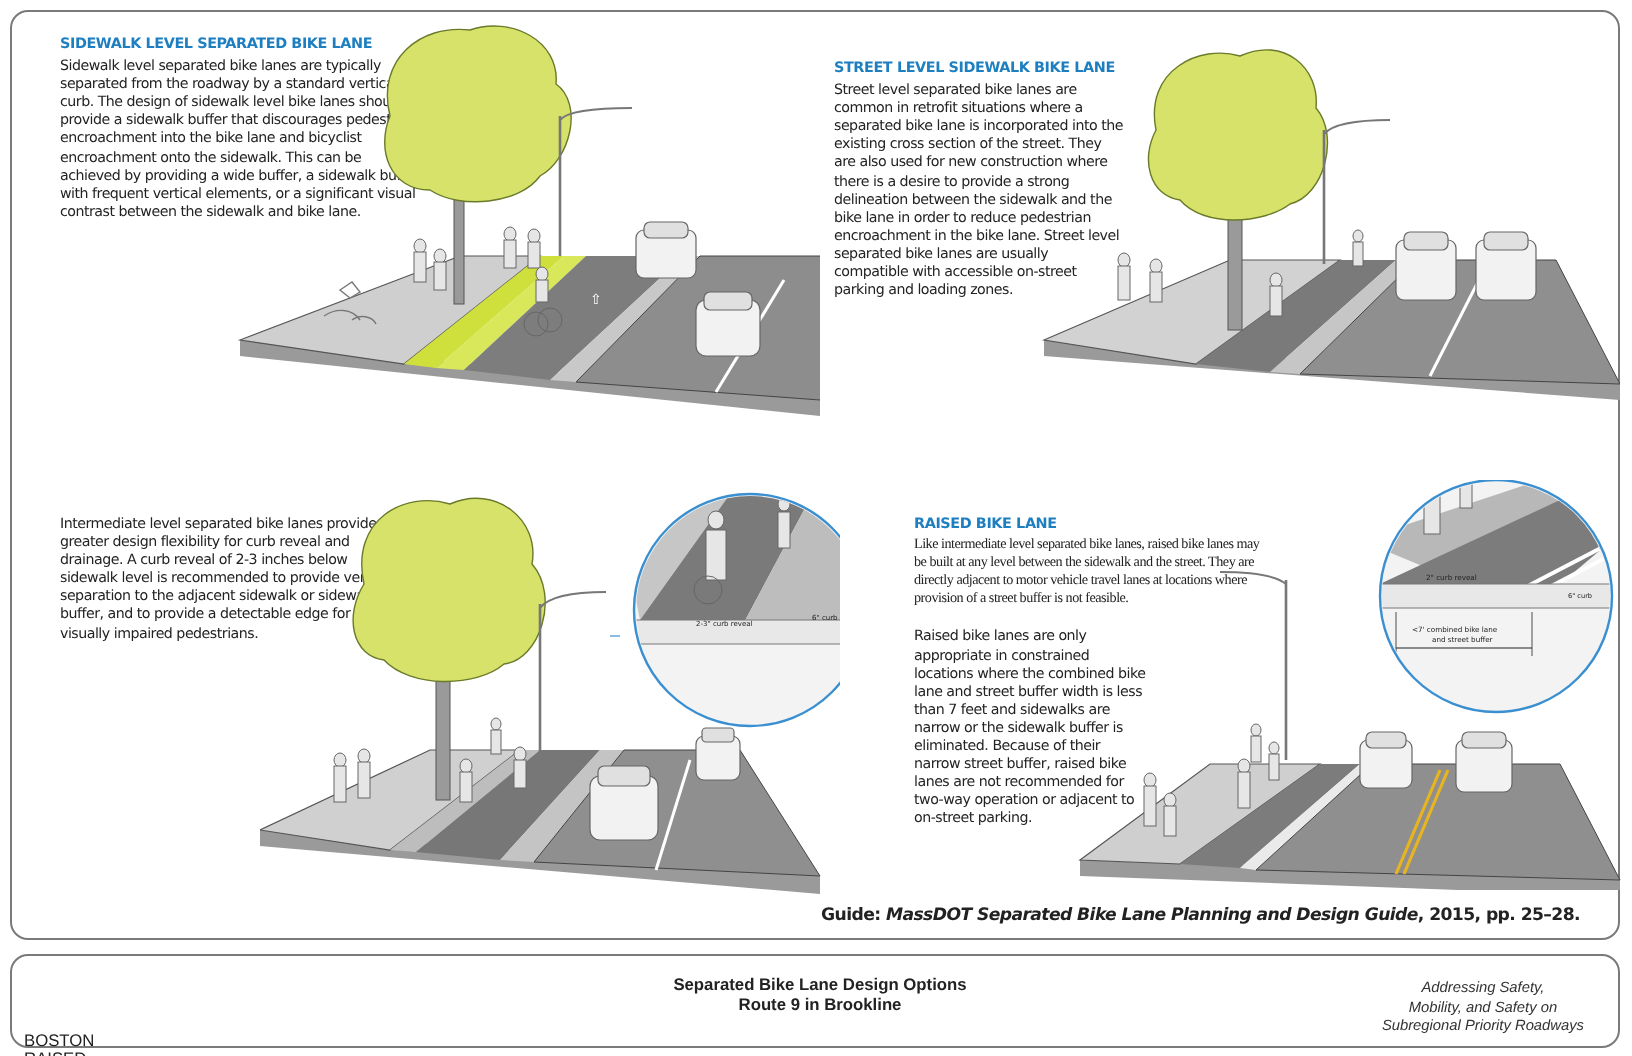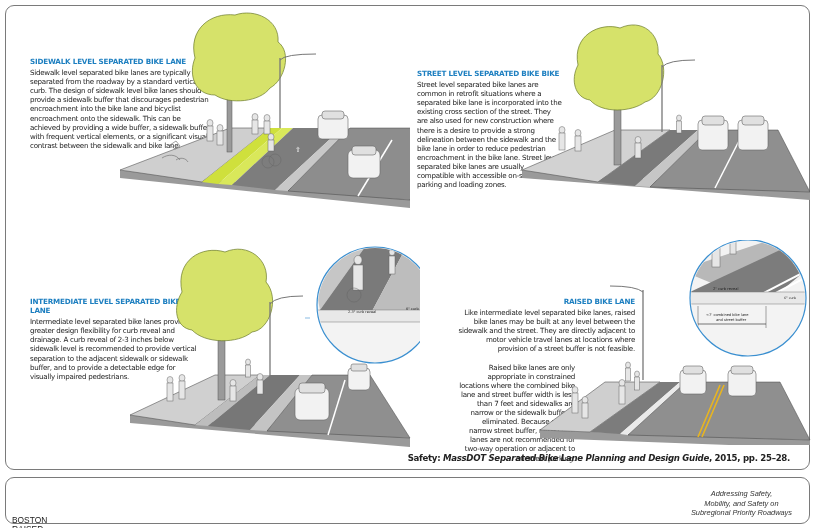--- a/index.html
+++ b/index.html
@@ -1,19 +1,19 @@
 <!DOCTYPE html>
 <html><head>
 <meta charset="utf-8">
 <style>
   html, body { margin: 0; padding: 0; background: #ffffff; }
   body { width: 816px; height: 528px; position: relative; overflow: hidden; font-family: "Liberation Sans", sans-serif; color: #1a1a1a; }
   .frame { position: absolute; left: 5px; top: 5px; width: 803px; height: 463px; border: 1px solid #7a7a7a; border-radius: 9px; background: #fff; }
   .footer { position: absolute; left: 5px; top: 477px; width: 803px; height: 45px; border: 1px solid #7a7a7a; border-radius: 9px; background: #fff; }
-  .panel-text { position: absolute; font-family: "DejaVu Sans", sans-serif; font-size: 7.1px; line-height: 9.1px; color: #222; letter-spacing: -0.25px; margin-top: 40px; }
+  .panel-text { position: absolute; font-family: "DejaVu Sans", sans-serif; font-size: 7.1px; line-height: 9.1px; color: #222; letter-spacing: -0.25px; }
   .panel-title { font-family: "DejaVu Sans", sans-serif; font-weight: bold; font-size: 7.2px; color: #1d7fc0; letter-spacing: -0.2px; margin-bottom: 2px; display: block; }
   .para { display: block; }
   .illus { position: absolute; }
   .source { position: absolute; right: 26px; top: 453px; font-family: "DejaVu Sans", sans-serif; font-size: 8.6px; font-weight: bold; color: #222; letter-spacing: -0.3px; }
   .source i { font-style: italic; }
   .mpo { position: absolute; left: 12px; top: 516px; font-size: 8.4px; line-height: 9px; color: #222; }
   .fig { position: absolute; left: 280px; top: 487px; width: 260px; text-align: center; font-size: 8.4px; font-weight: bold; line-height: 10px; color: #222; }
   .proj { position: absolute; right: 24px; top: 489px; text-align: center; font-size: 7.4px; font-style: italic; line-height: 9.5px; color: #333; }
 </style>
 </head>
@@ -73,21 +73,21 @@
   </g>
 
   <g fill="none" stroke="#777" stroke-width="0.7">
     <path d="M60,135 l6,-4 l4,5 l-5,3 z"></path>
       <path d="M52,148 c6,-4 14,-4 18,2"></path>
       <path d="M66,150 c4,-3 10,-2 12,2"></path>
   </g>
 </svg>
 
 <div class="panel-text" style="left:417px; top:29px; width:145px;">
-  <span class="panel-title">STREET LEVEL SEPARATED BIKE BIKE</span>
+  <span class="panel-title">STREET LEVEL SIDEWALK BIKE LANE</span>
   <span class="para">Street level separated bike lanes are common in retrofit situations where a separated bike lane is incorporated into the existing cross section of the street. They are also used for new construction where there is a desire to provide a strong delineation between the sidewalk and the bike lane in order to reduce pedestrian encroachment in the bike lane. Street level separated bike lanes are usually compatible with accessible on-street parking and loading zones.</span>
 </div>
 
 <svg class="illus" style="left:520px; top:20px;" width="290" height="190" viewBox="0 0 290 190">
   <polygon points="2,150 290,172 290,180 2,158" fill="#9a9a9a"></polygon>
 
   <polygon points="2,150 95,110 150,110 78,162" fill="#d2d2d2" stroke="#555" stroke-width="0.6"></polygon>
 
   <polygon points="78,162 150,110 178,110 115,166" fill="#7a7a7a"></polygon>
 
@@ -115,21 +115,20 @@
 
   <g fill="#f2f2f2" stroke="#666" stroke-width="0.6">
     <rect x="178" y="100" width="30" height="30" rx="4"></rect>
     <rect x="182" y="96" width="22" height="9" rx="3" fill="#e0e0e0"></rect>
     <rect x="218" y="100" width="30" height="30" rx="4"></rect>
     <rect x="222" y="96" width="22" height="9" rx="3" fill="#e0e0e0"></rect>
   </g>
 </svg>
 
 <div class="panel-text" style="left:30px; top:257px; width:168px;">
-  <span class="panel-title">INTERMEDIATE LEVEL SEPARATED BIKE LANE</span>
   <span class="para">Intermediate level separated bike lanes provide greater design flexibility for curb reveal and drainage. A curb reveal of 2-3 inches below sidewalk level is recommended to provide vertical separation to the adjacent sidewalk or sidewalk buffer, and to provide a detectable edge for visually impaired pedestrians.</span>
 </div>
 
 <svg class="illus" style="left:130px; top:240px;" width="290" height="215" viewBox="0 0 290 215">
   <polygon points="0,175 280,198 280,207 0,183" fill="#9a9a9a"></polygon>
   <polygon points="0,175 85,135 130,135 65,185" fill="#d0d0d0" stroke="#555" stroke-width="0.6"></polygon>
   <polygon points="65,185 130,135 140,135 78,186" fill="#bdbdbd"></polygon>
   <polygon points="78,186 140,135 170,135 120,190" fill="#777"></polygon>
   <polygon points="120,190 170,135 182,135 137,191" fill="#c4c4c4"></polygon>
   <polygon points="137,191 182,135 240,135 280,198" fill="#8f8f8f" stroke="#444" stroke-width="0.5"></polygon>
@@ -176,23 +175,23 @@
       <circle cx="224" cy="55" r="7" fill="none"></circle>
       <ellipse cx="262" cy="12" rx="3" ry="3.5"></ellipse>
         <rect x="259" y="16" width="6" height="18"></rect>
     </g>
     <text x="218" y="73" font-size="3.5" fill="#222" font-family="DejaVu Sans, sans-serif">2-3" curb reveal</text>
     <text x="276" y="70" font-size="3.5" fill="#222" font-family="DejaVu Sans, sans-serif">6" curb</text>
   </g>
   <line x1="180" y1="78" x2="175" y2="78" stroke="#3a8fd0" stroke-width="0.6"></line>
 </svg>
 
-<div class="panel-text" style="left:457px; top:257px; width:178px;text-align:right;">
+<div class="panel-text" style="left:457px; top:257px; width:178px;">
   <span class="panel-title">RAISED BIKE LANE</span>
-  <span class="para" style="margin-bottom:9px;">Like intermediate level separated bike lanes, raised bike lanes may be built at any level between the sidewalk and the street. They are directly adjacent to motor vehicle travel lanes at locations where provision of a street buffer is not feasible.</span>
+  <span class="para" style="margin-bottom:9px;font-family:Liberation Serif, serif;">Like intermediate level separated bike lanes, raised bike lanes may be built at any level between the sidewalk and the street. They are directly adjacent to motor vehicle travel lanes at locations where provision of a street buffer is not feasible.</span>
   <span class="para" style="width:118px;">Raised bike lanes are only appropriate in constrained locations where the combined bike lane and street buffer width is less than 7 feet and sidewalks are narrow or the sidewalk buffer is eliminated. Because of their narrow street buffer, raised bike lanes are not recommended for two-way operation or adjacent to on-street parking.</span>
 </div>
 
 <svg class="illus" style="left:530px; top:240px;" width="285" height="205" viewBox="0 0 285 205">
   <polygon points="10,190 280,200 280,208 10,198" fill="#9a9a9a"></polygon>
   <polygon points="10,190 75,142 130,142 60,192" fill="#cfcfcf" stroke="#555" stroke-width="0.6"></polygon>
   <polygon points="60,192 130,142 150,142 90,194" fill="#7c7c7c"></polygon>
   <polygon points="90,194 150,142 156,142 98,195" fill="#eaeaea"></polygon>
   <polygon points="98,195 156,142 250,142 280,200" fill="#8f8f8f" stroke="#444" stroke-width="0.5"></polygon>
   <line x1="168" y1="197" x2="190" y2="145" stroke="#e8b520" stroke-width="1.6"></line>
@@ -239,28 +238,30 @@
     <text x="254" y="59" font-size="3.3" fill="#222" font-family="DejaVu Sans, sans-serif">6" curb</text>
     <line x1="168" y1="84" x2="236" y2="84" stroke="#222" stroke-width="0.6"></line>
     <line x1="168" y1="66" x2="168" y2="88" stroke="#222" stroke-width="0.4"></line>
     <line x1="236" y1="66" x2="236" y2="88" stroke="#222" stroke-width="0.4"></line>
     <text x="176" y="76" font-size="3.6" fill="#222" font-family="DejaVu Sans, sans-serif">&lt;7' combined bike lane</text>
     <text x="186" y="81" font-size="3.6" fill="#222" font-family="DejaVu Sans, sans-serif">and street buffer</text>
   </g>
 </svg>
 
 <div class="source">
-  <span>Safety: </span><i>MassDOT Separated Bike Lane Planning and Design Guide</i><span>, 2015, pp. 25–28.</span>
+  <span>Guide: </span><i>MassDOT Separated Bike Lane Planning and Design Guide</i><span>, 2015, pp. 25–28.</span>
 </div>
 
 <div class="footer"></div>
 <div class="mpo">
   <div>BOSTON</div>
   <div>RAISED</div>
   <div>MPO</div>
 </div>
 <div class="fig">
+  <div>Separated Bike Lane Design Options</div>
+  <div>Route 9 in Brookline</div>
 </div>
 <div class="proj">
   <div>Addressing Safety,</div>
   <div>Mobility, and Safety on</div>
   <div>Subregional Priority Roadways</div>
 </div>
 
 </body></html>

